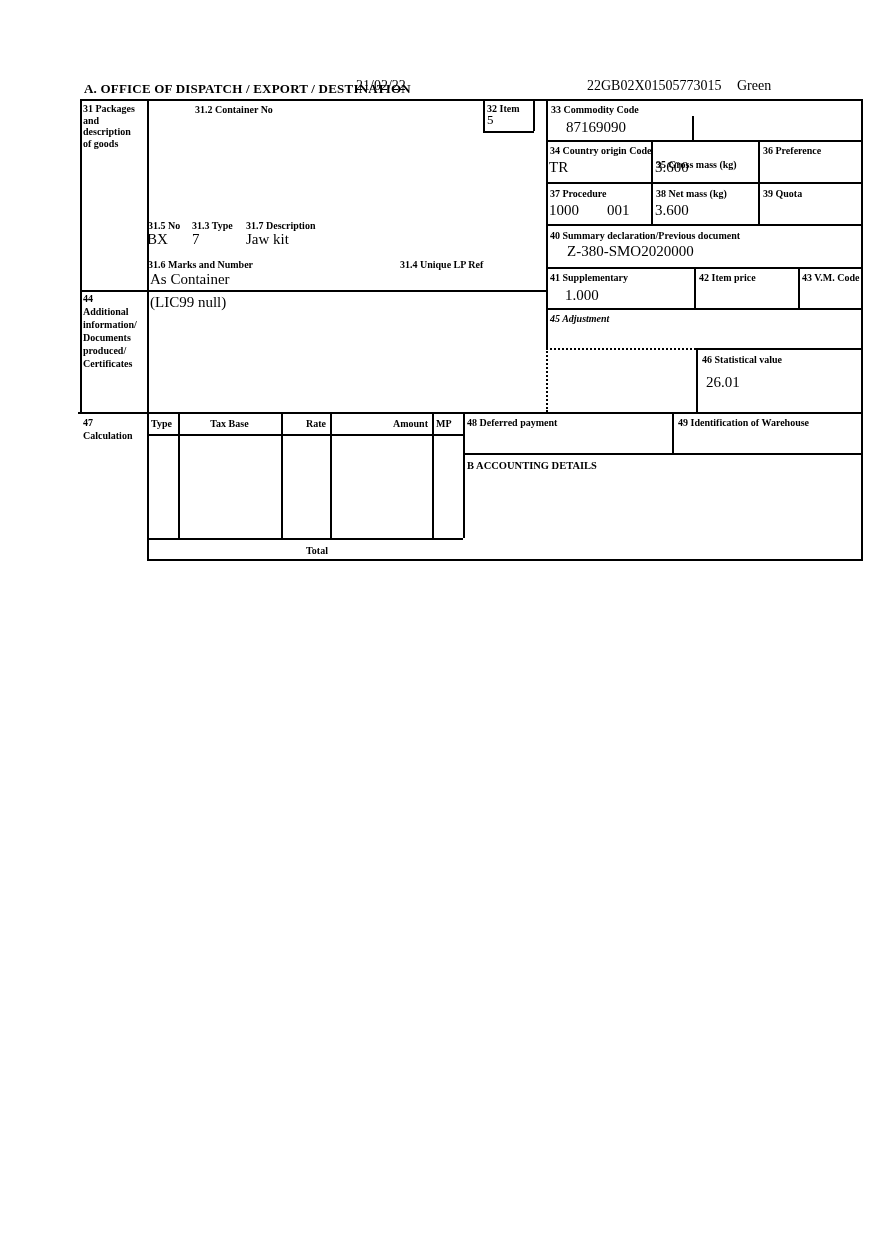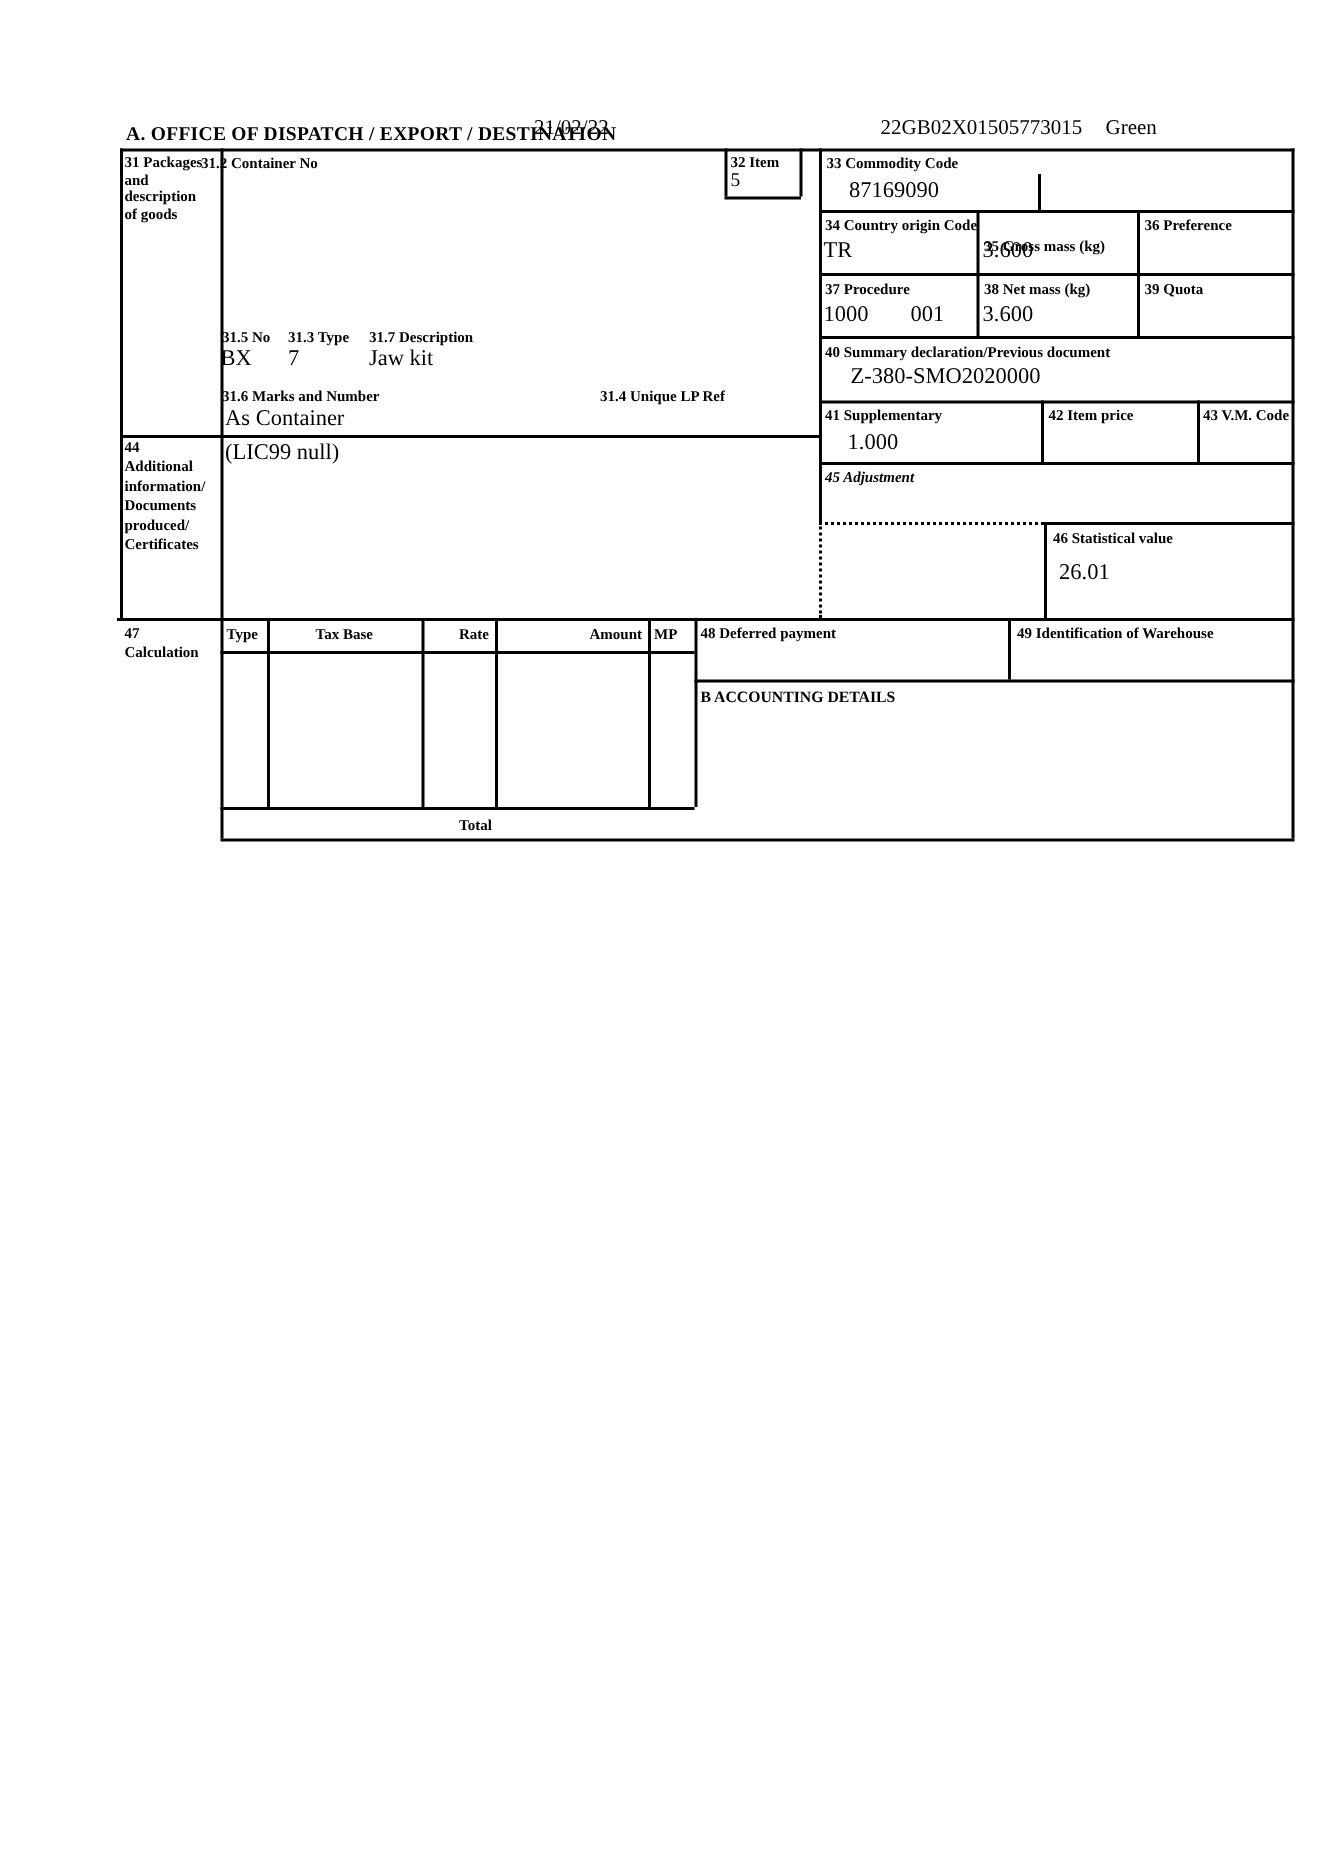--- a/index.html
+++ b/index.html
@@ -70,21 +70,21 @@
   <div class="vl" style="left:432px;top:412px;height:126px;"></div>
   <div class="vl" style="left:463px;top:412px;height:126px;"></div>
   <div class="vl" style="left:672px;top:412px;height:41px;"></div>
 
   <div class="stack" style="left:83px;top:103px;line-height:11.5px;">
     <span>31 Packages</span>
     <span>and</span>
     <span>description</span>
     <span>of goods</span>
   </div>
-  <div class="lbl" style="left:134px;top:104px;">31.2 Container No</div>
+  <div class="lbl" style="left:150px;top:104px;padding-left:45px;">31.2 Container No</div>
 
   <div class="lbl" style="left:148px;top:220px;">31.5 No</div>
   <div class="lbl" style="left:192px;top:220px;">31.3 Type</div>
   <div class="lbl" style="left:246px;top:220px;">31.7 Description</div>
   <div class="val" style="left:147px;top:231px;">BX</div>
   <div class="val" style="left:192px;top:231px;">7</div>
   <div class="val" style="left:246px;top:231px;">Jaw kit</div>
 
   <div class="lbl" style="left:148px;top:259px;">31.6 Marks and Number</div>
   <div class="lbl" style="left:400px;top:259px;">31.4 Unique LP Ref</div>

